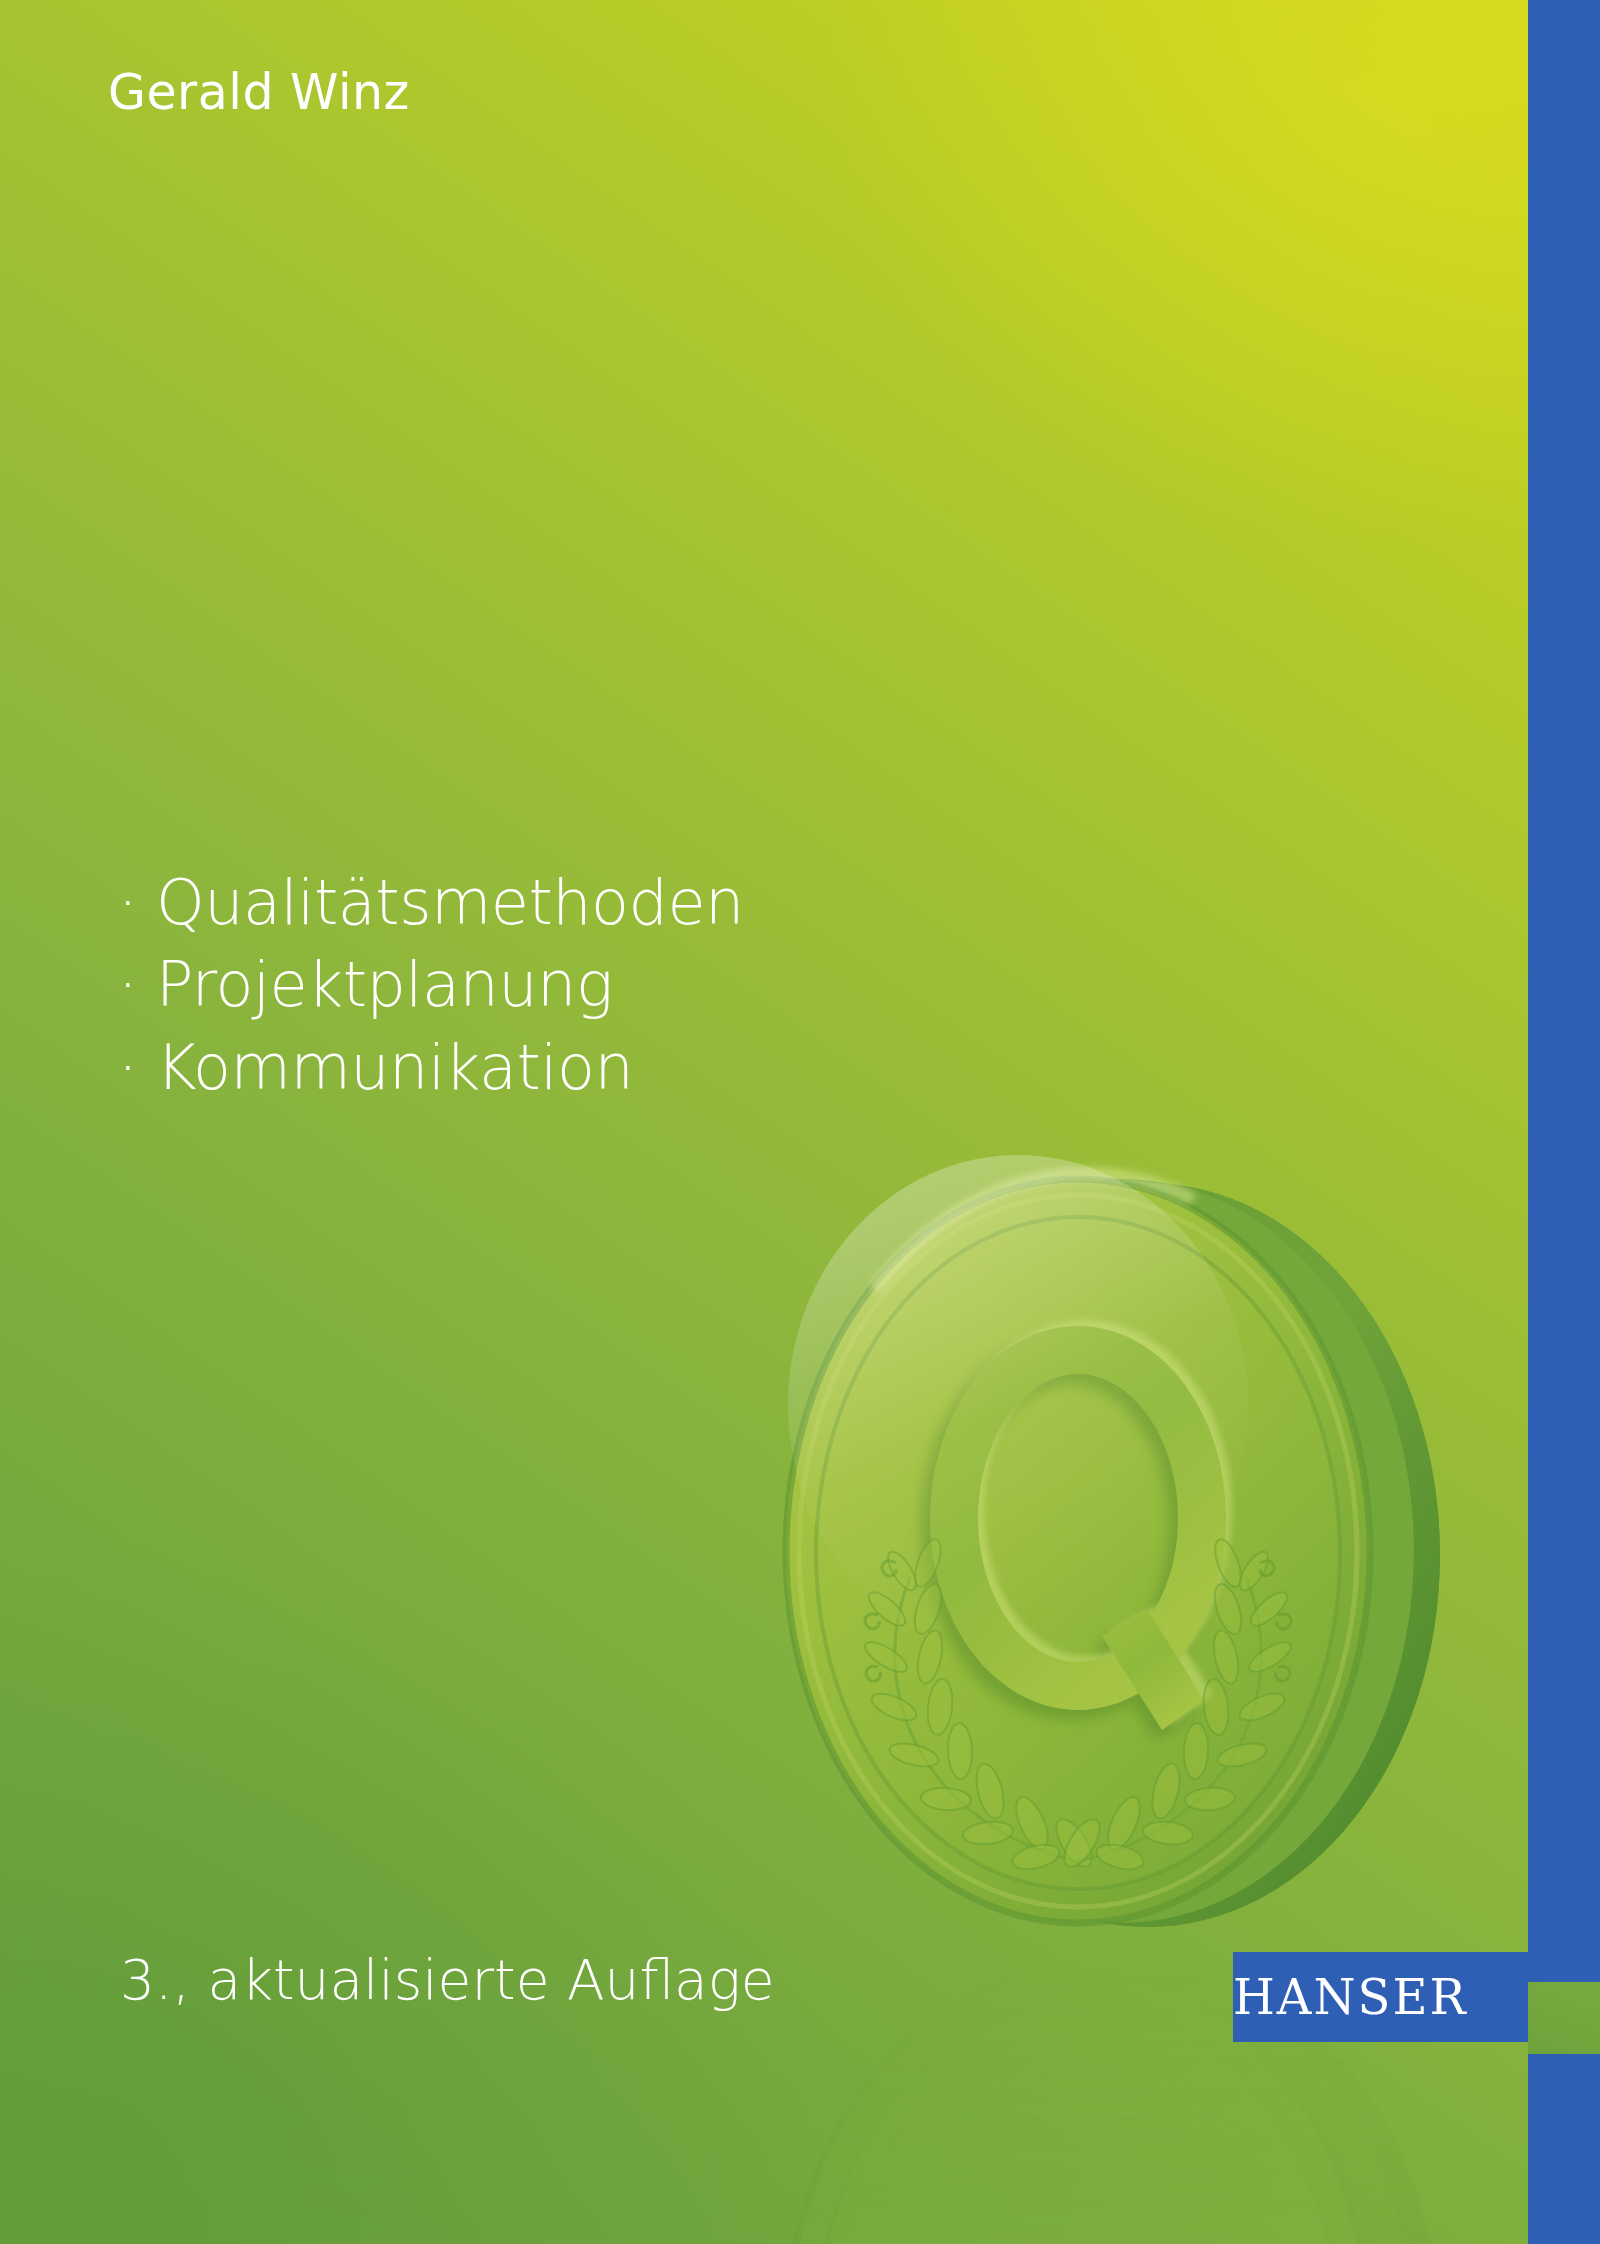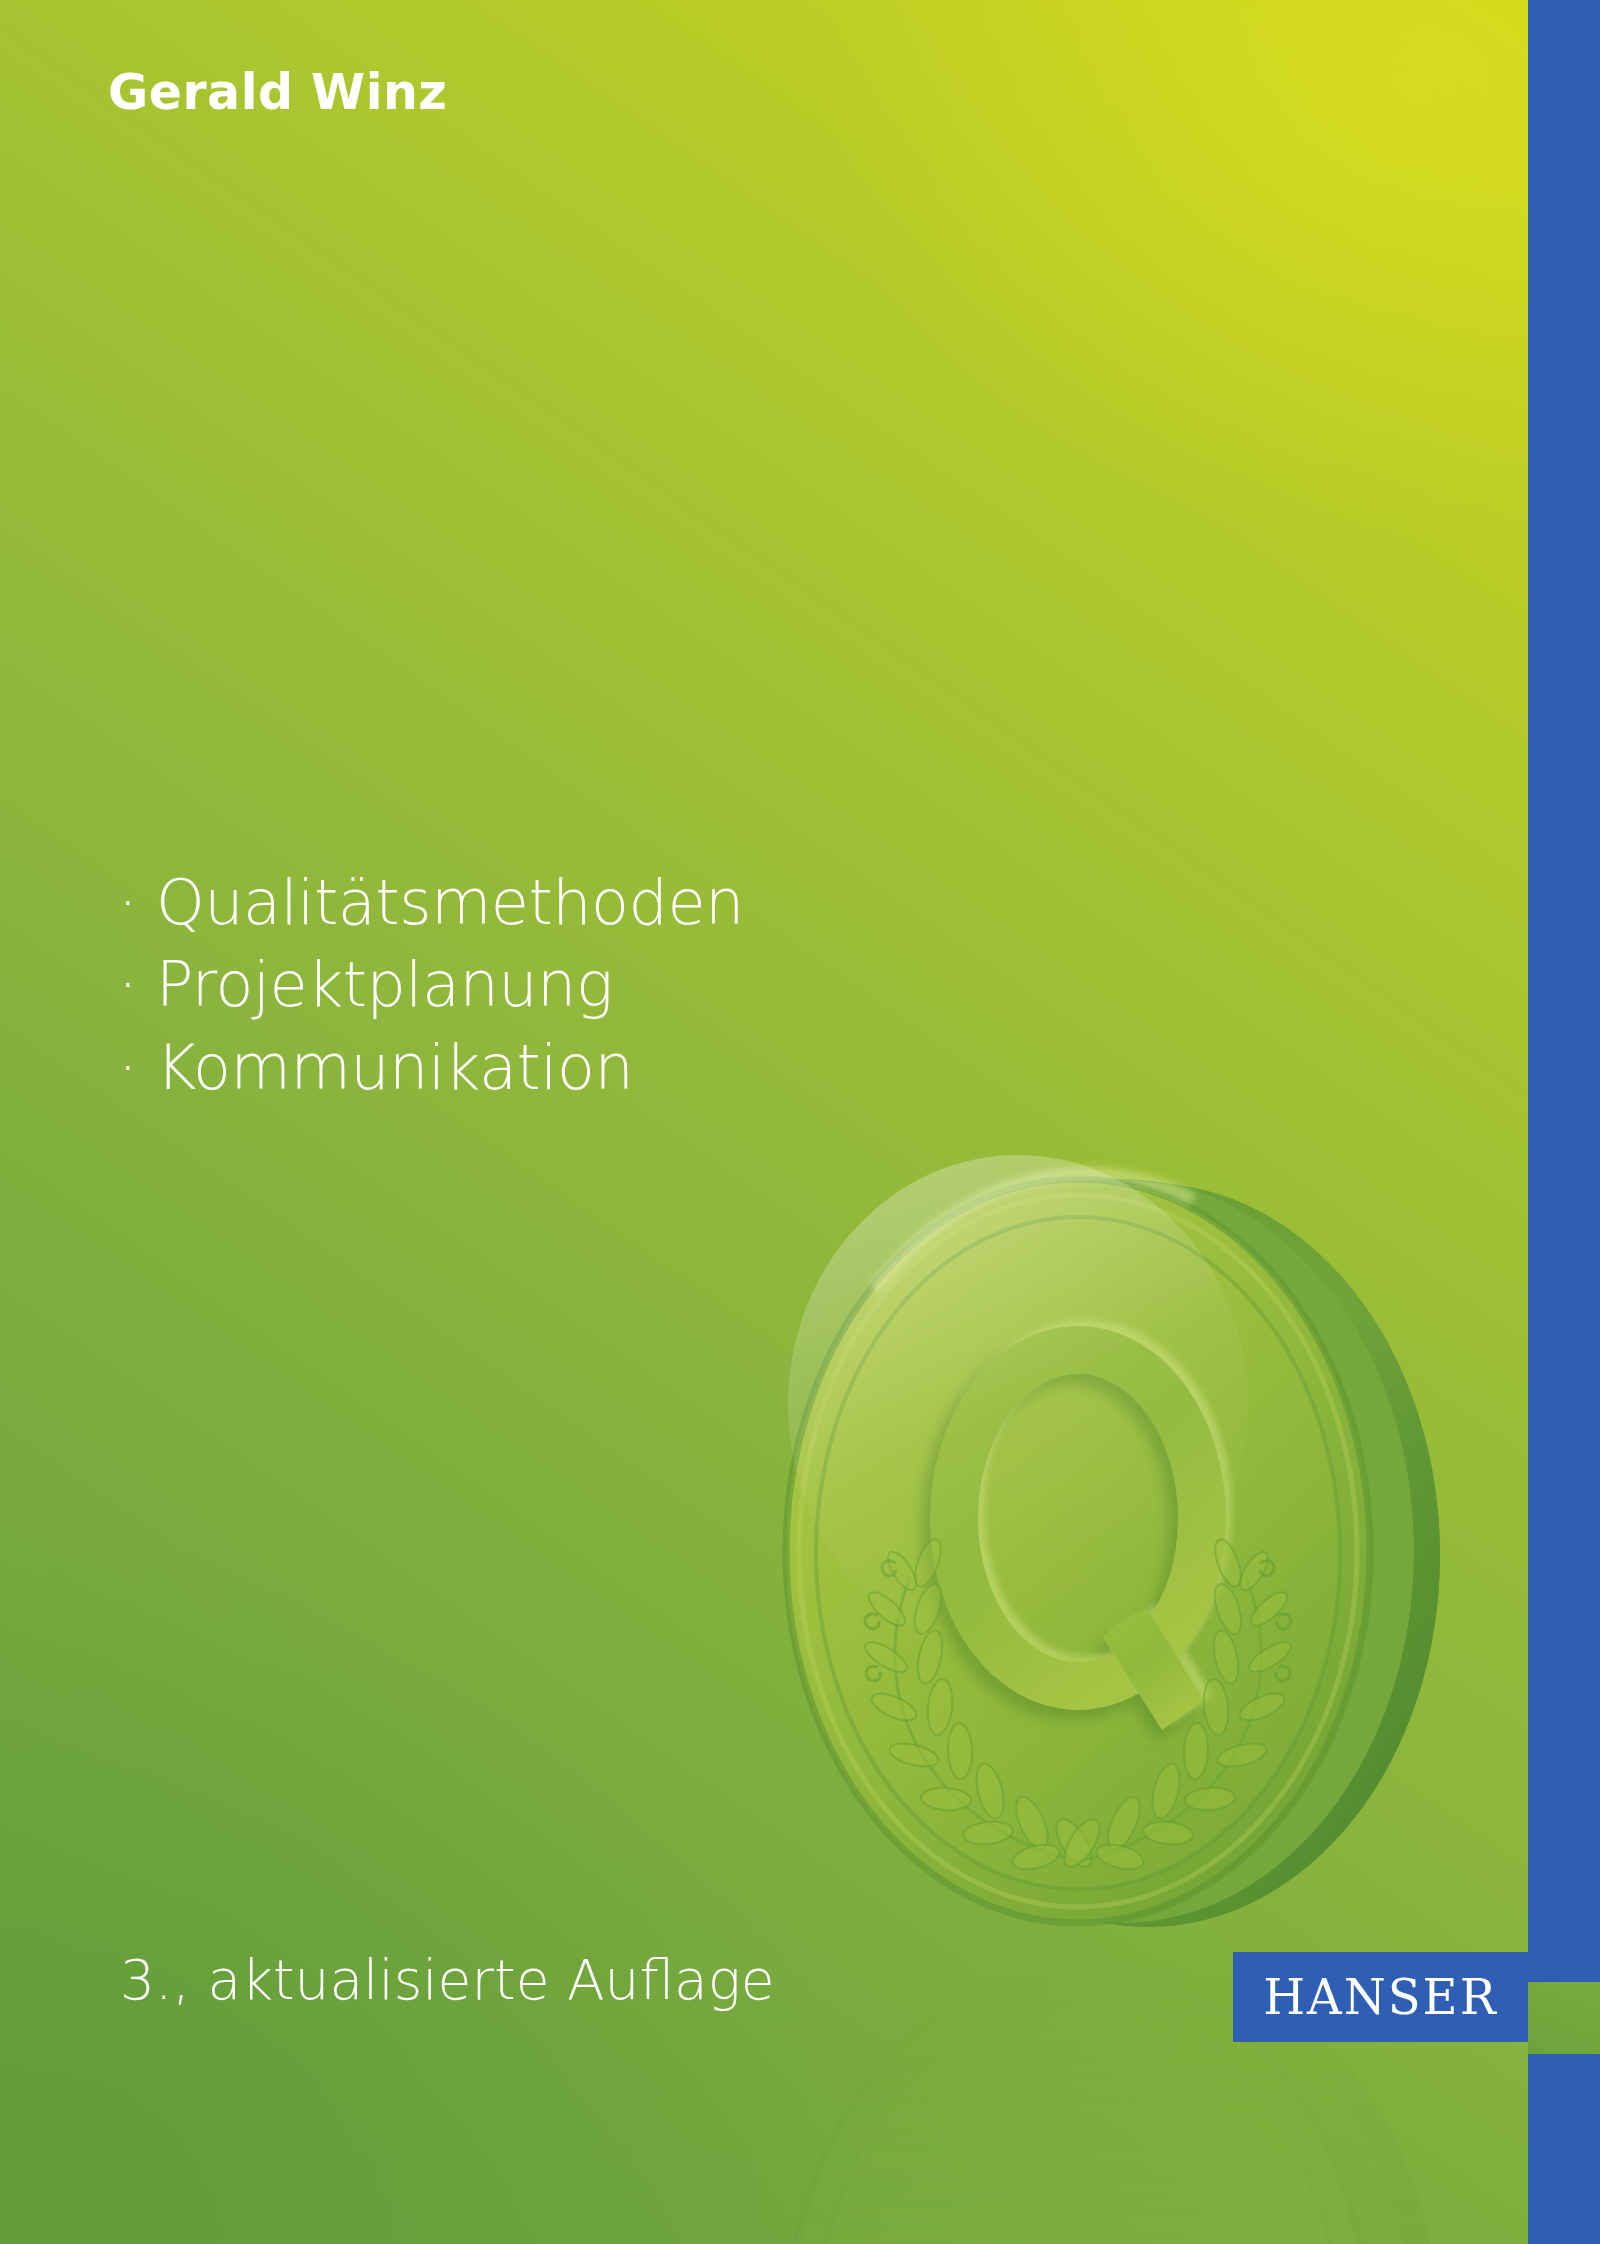--- a/index.html
+++ b/index.html
@@ -94,21 +94,21 @@
     mask-image: linear-gradient(to top, rgba(0,0,0,0) 0%, rgba(0,0,0,0.85) 78%, rgba(0,0,0,1) 100%);
   }
 
   
   .author {
     position: absolute;
     left: 108px;
     top: 66px;
     color: #ffffff;
     font-family: "DejaVu Sans", sans-serif;
-    font-weight: 700;
+    font-weight: 400;
     font-size: 49px;
     letter-spacing: 0.5px;
     line-height: 1.1;
   }
 
   .title-block {
     position: absolute;
     left: 101px;
     top: 502px;
     width: 1340px;
@@ -164,21 +164,21 @@
   
   .publisher-logo {
     position: absolute;
     left: 1233px;
     top: 1952px;
     width: 295px;
     height: 90px;
     background: #2f5fb5;
     display: flex;
     align-items: center;
-    justify-content: center;
+    justify-content: flex-start;
   }
   .publisher-name {
     color: #ffffff;
     font-family: "DejaVu Serif", serif;
     font-weight: 400;
     font-size: 48px;
     letter-spacing: 2px;
   }
 </style>
 </head>

